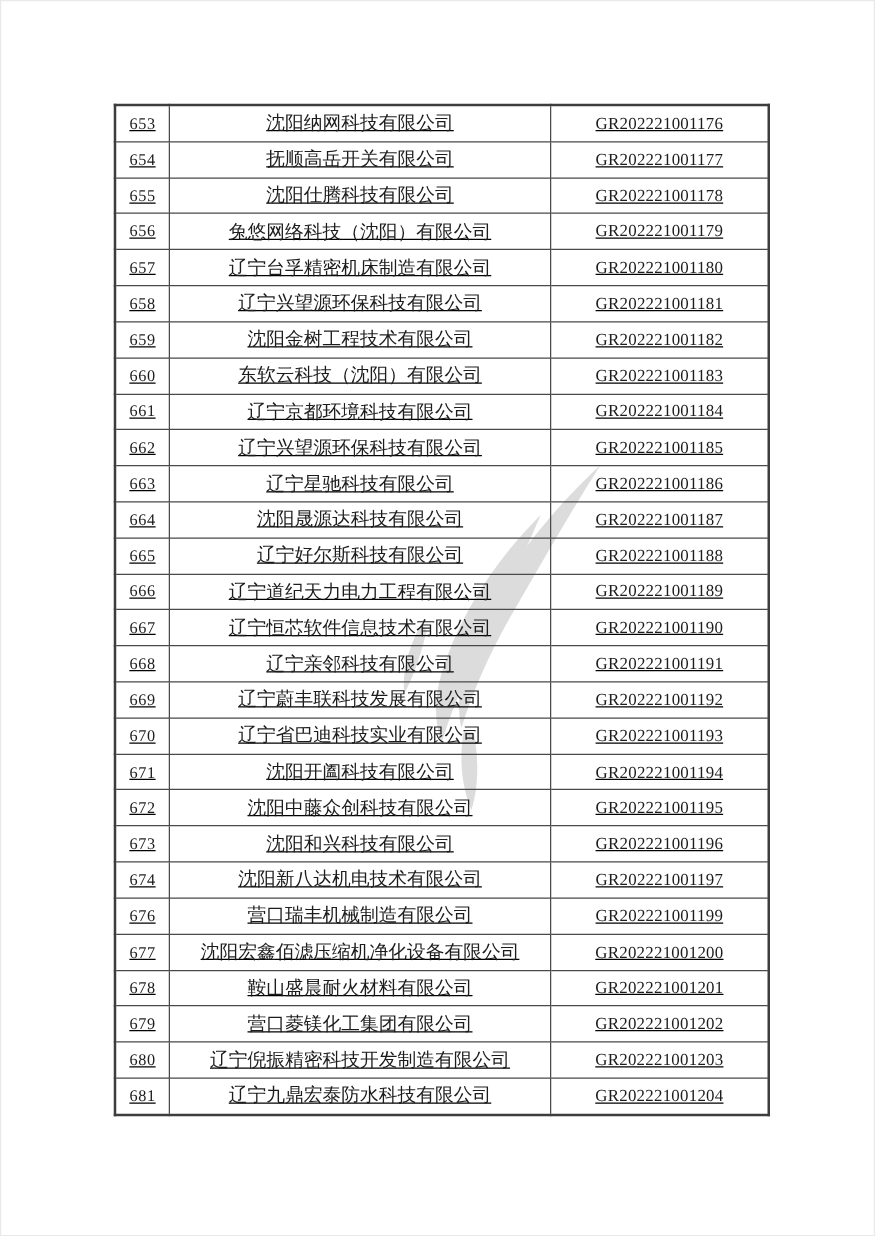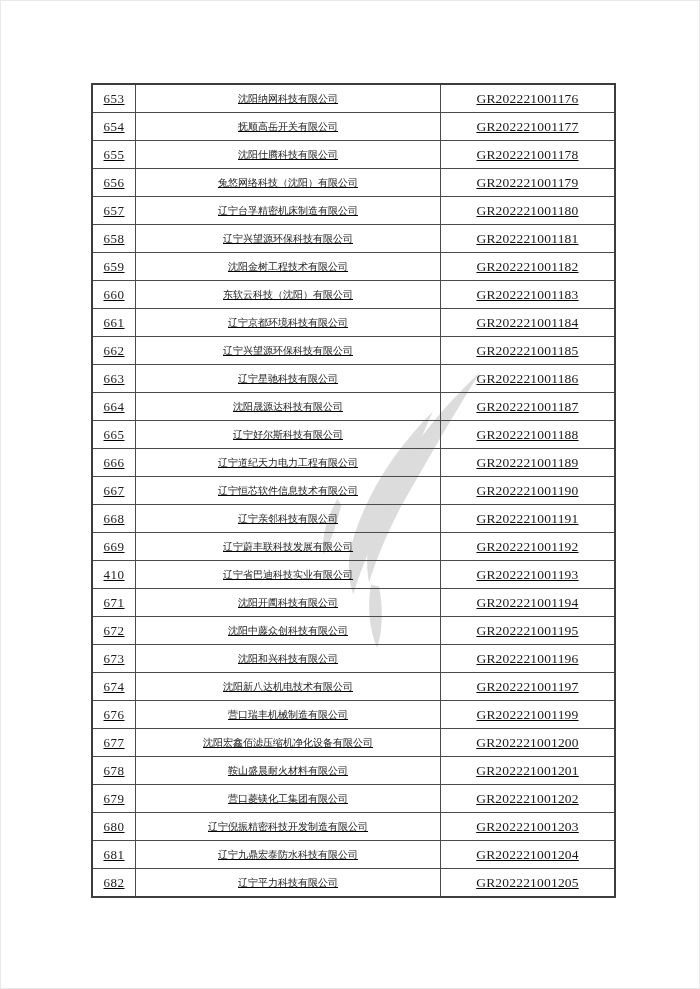--- a/index.html
+++ b/index.html
@@ -29,21 +29,21 @@
   table.cert td{
     border:1px solid #4a4a4a;
     text-align:center;vertical-align:middle;
     padding:0;height:27px;
     color:#1c1c1c;
     background:transparent;
     overflow:hidden;white-space:nowrap;
   }
   table.cert{border:2px solid #3d3d3d;}
   td.c-num{width:42px;font-size:13px;letter-spacing:.5px;}
-  td.c-name{width:304px;font-size:10px;}
+  td.c-name{width:304px;font-size:15px;}
   td.c-code{width:173px;font-size:13.5px;letter-spacing:.2px;}
 </style>
 </head>
 <body>
 
 <div class="page">
 
   <svg class="watermark" viewBox="0 0 200 280" xmlns="http://www.w3.org/2000/svg">
     <g fill="#bababa">
       <path d="M198,0 C150,45 112,95 92,150 C84,172 82,192 86,212 C94,186 108,152 128,118 C150,80 174,38 198,0 Z"></path>
@@ -151,21 +151,21 @@
     <td class="c-code">GR202221001191</td>
   </tr>
 
   <tr>
     <td class="c-num">669</td>
     <td class="c-name">辽宁蔚丰联科技发展有限公司</td>
     <td class="c-code">GR202221001192</td>
   </tr>
 
   <tr>
-    <td class="c-num">410</td>
+    <td class="c-num">670</td>
     <td class="c-name">辽宁省巴迪科技实业有限公司</td>
     <td class="c-code">GR202221001193</td>
   </tr>
 
   <tr>
     <td class="c-num">671</td>
     <td class="c-name">沈阳开阖科技有限公司</td>
     <td class="c-code">GR202221001194</td>
   </tr>
 
@@ -217,21 +217,16 @@
     <td class="c-name">辽宁倪振精密科技开发制造有限公司</td>
     <td class="c-code">GR202221001203</td>
   </tr>
 
   <tr>
     <td class="c-num">681</td>
     <td class="c-name">辽宁九鼎宏泰防水科技有限公司</td>
     <td class="c-code">GR202221001204</td>
   </tr>
 
-  <tr>
-    <td class="c-num">682</td>
-    <td class="c-name">辽宁平力科技有限公司</td>
-    <td class="c-code">GR202221001205</td>
-  </tr>
 </tbody>
   </table>
 
 </div>
 
 </body></html>

